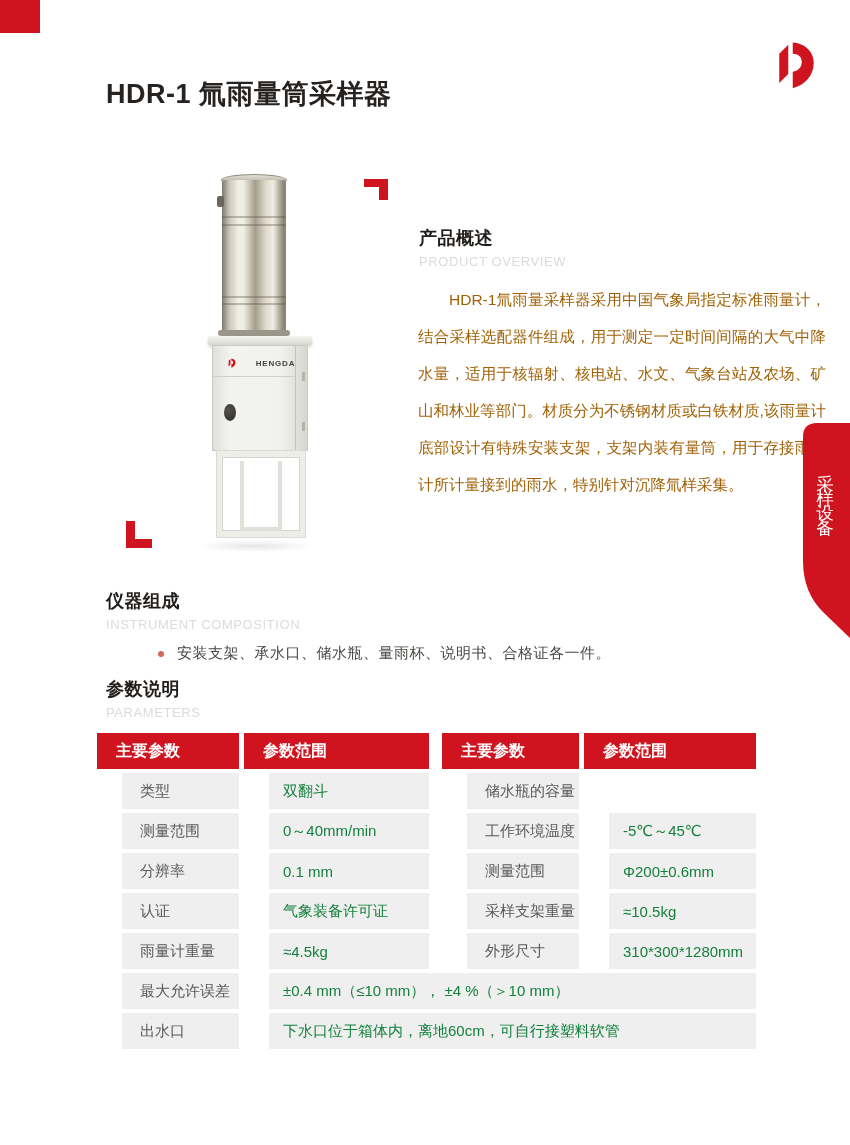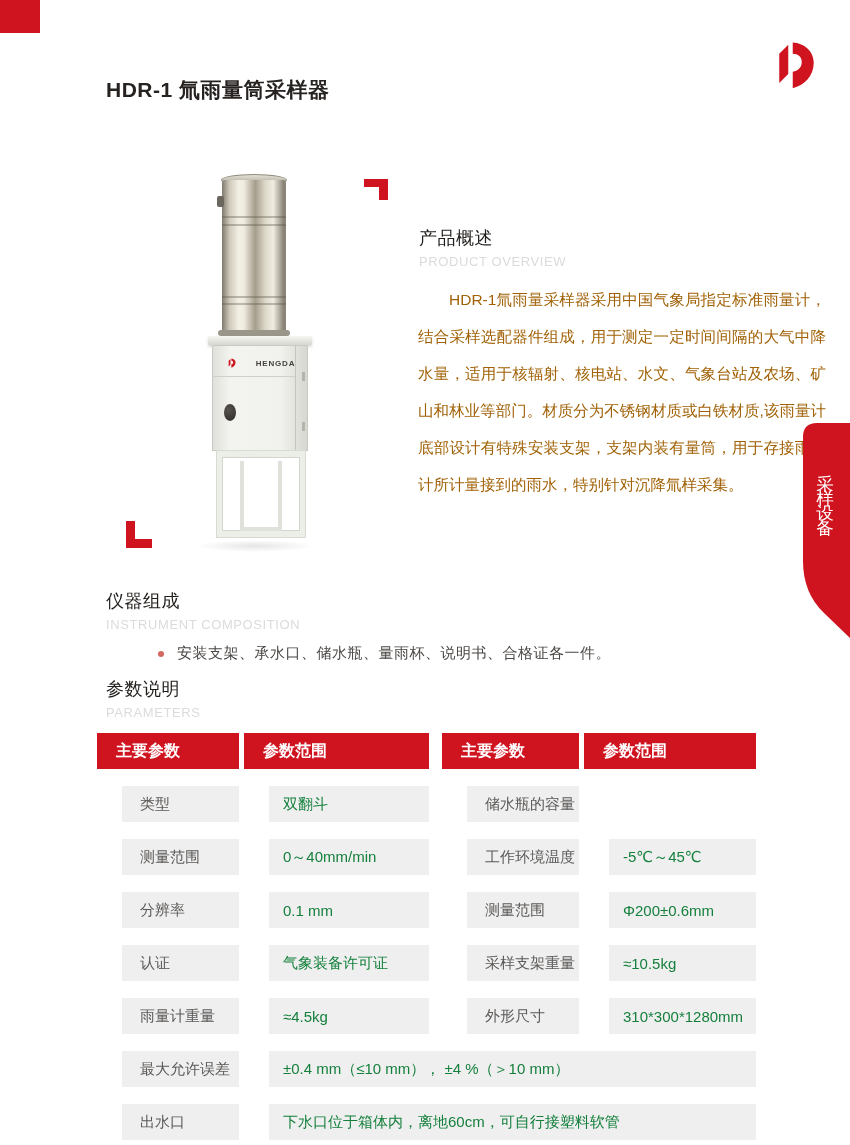--- a/index.html
+++ b/index.html
@@ -10,41 +10,41 @@
 
   
   .corner-square { left:0; top:0; width:40px; height:33px; background:#cf1420; }
   .bracket-tr { left:364px; top:179px; width:24px; height:21px; }
   .bracket-tr .h { position:absolute; left:0; top:0; width:24px; height:8px; background:#cf1420; }
   .bracket-tr .v { position:absolute; right:0; top:0; width:9px; height:21px; background:#cf1420; }
   .bracket-bl { left:126px; top:521px; width:26px; height:27px; }
   .bracket-bl .v { position:absolute; left:0; top:0; width:9px; height:27px; background:#cf1420; }
   .bracket-bl .h { position:absolute; left:0; bottom:0; width:26px; height:9px; background:#cf1420; }
 
-  .page-title { left:106px; top:76px; font-size:21px; font-weight:bold; color:#262220; letter-spacing:0.5px; }
-
-  
-  .sec-head-cn { font-size:18px; font-weight:normal; color:#201d1b; letter-spacing:0.5px; }
+  .page-title { left:106px; top:76px; font-size:27px; font-weight:bold; color:#262220; letter-spacing:0.5px; }
+
+  
+  .sec-head-cn { font-size:18px; font-weight:bold; color:#201d1b; letter-spacing:0.5px; }
   .sec-head-en { font-size:13px; color:#dbdbdb; letter-spacing:0.6px; margin-top:4px; }
 
   .overview-head { left:419px; top:226px; }
   .overview-body { left:418px; top:281px; width:408px; font-size:15.5px; line-height:37px;
                    color:#a16207; text-indent:2em; text-align:justify; }
 
   .comp-head { left:106px; top:589px; }
   .comp-line { left:158px; top:644px; display:flex; align-items:center; }
   .comp-dot { width:6px; height:6px; border-radius:50%; background:#d2685e; margin-right:13px; }
   .comp-text { font-size:15px; color:#4a4744; letter-spacing:0.5px; }
 
   .param-head { left:106px; top:677px; }
 
   
   .spec-table { left:97px; top:733px; display:grid;
                 grid-template-columns:142px 5px 185px 13px 137px 5px 172px;
-                grid-auto-rows:36px; row-gap:17px; }
+                grid-auto-rows:36px; row-gap:4px; }
   .cell { display:flex; align-items:center; font-size:15px; }
   .th { background:#cf1420; color:#ffffff; font-weight:bold; font-size:16px; padding-left:19px; }
   .td { background:#efefef;margin-left:25px; }
   .td.label { color:#5c5a58; padding-left:18px; }
   .td.value { color:#15803d; padding-left:14px; }
   .c1 { grid-column:1; } .c3 { grid-column:3; } .c5 { grid-column:5; } .c7 { grid-column:7; }
   .cspan { grid-column:3 / 8; }
 
   
   .side-tab { left:803px; top:423px; width:47px; height:217px; }

